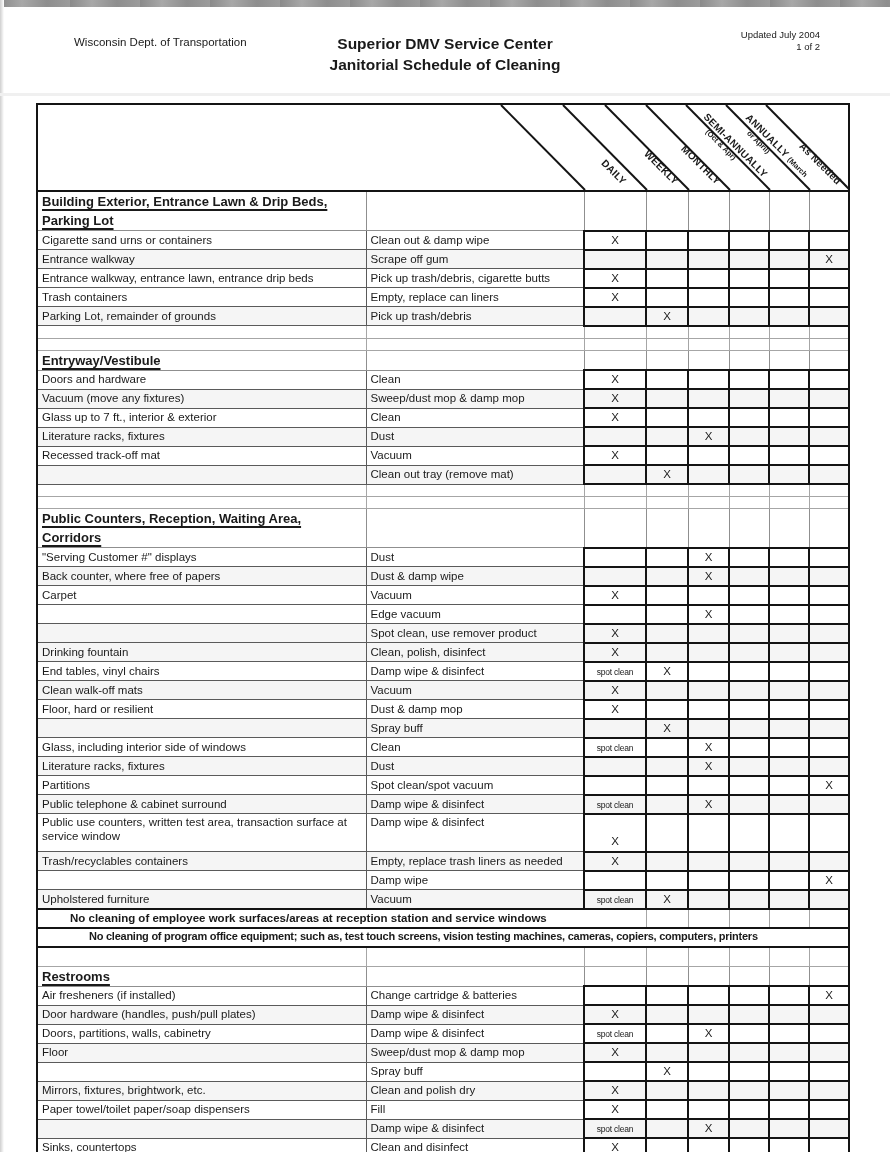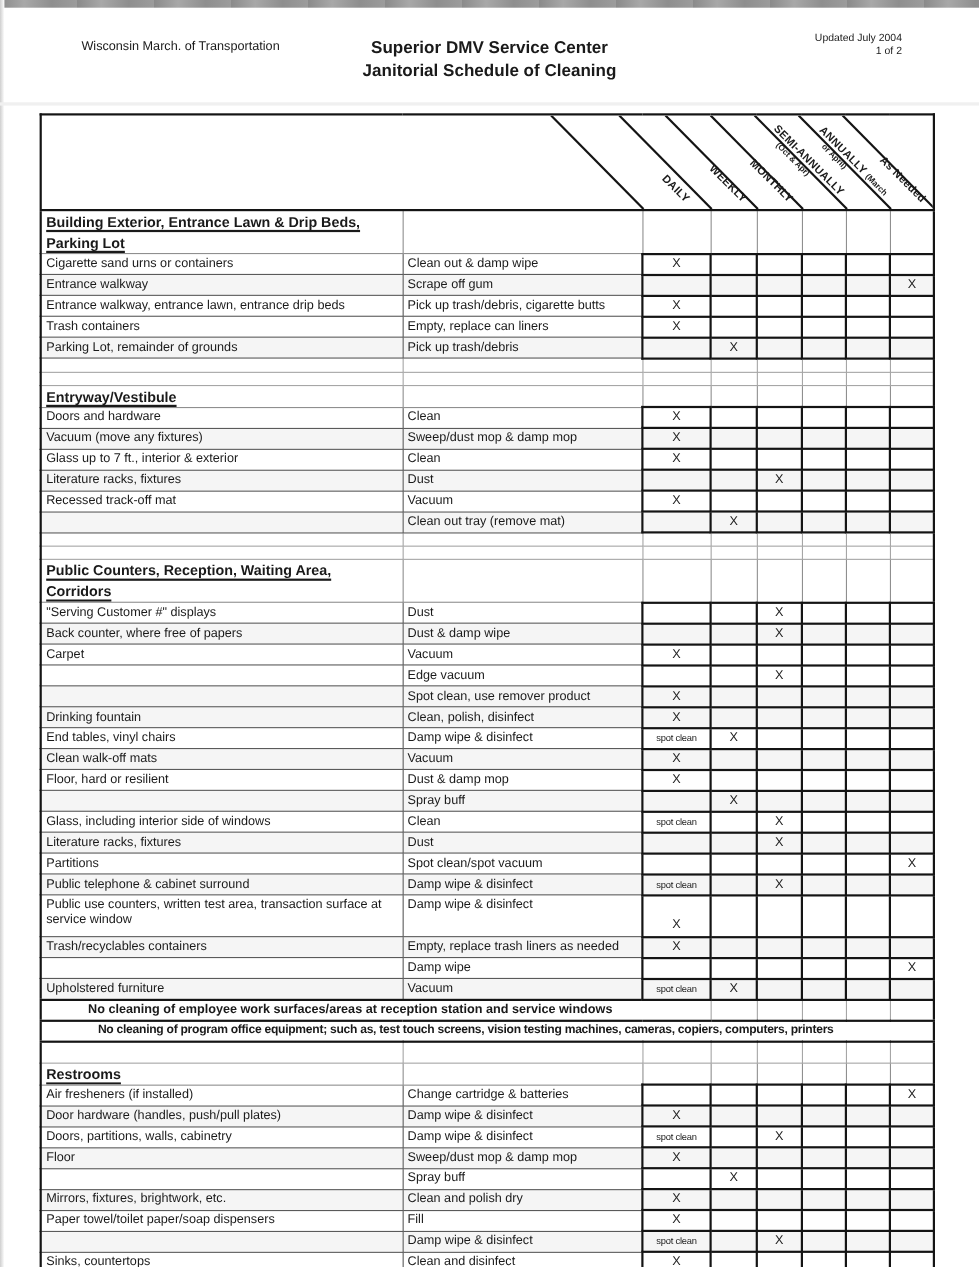--- a/index.html
+++ b/index.html
@@ -26,21 +26,21 @@
   tr.tall td{height:34px;vertical-align:top;padding-top:1px;}
   tr.tall td.f{vertical-align:bottom;padding-bottom:2px;}
 
   tr.gap td{height:11px;}
   tr.spacer td{height:18px;}
 
   tr.sec td{border-color:#8f8f8f;}
   .sec-title{font-weight:bold;font-size:13px;line-height:19px;text-decoration:underline;
         text-decoration-thickness:1.5px;text-underline-offset:2.5px;}
 
-  td.note1{font-weight:bold;font-size:11.5px;padding-left:42px;height:17px;border-top:2px solid #141414;border-bottom:2px solid #141414;}
+  td.note1{font-weight:bold;font-size:11.5px;padding-left:32px;height:17px;border-top:2px solid #141414;border-bottom:2px solid #141414;}
   td.note2{font-weight:bold;font-size:11px;letter-spacing:-0.25px;padding-left:51px;height:17px;
         border-top:2px solid #141414;border-bottom:2px solid #141414;}
 
   td.diag-cell{height:85px;padding:0;border-bottom:2px solid #141414;}
   .diag-wrap{position:relative;width:812px;height:85px;}
   .dsvg{position:absolute;left:0;top:0;}
   .dlab{position:absolute;width:0;height:0;}
   .dlab-in{position:absolute;right:0;bottom:0;transform:rotate(45deg);transform-origin:100% 100%;
         white-space:nowrap;font-weight:bold;font-size:10px;letter-spacing:0.3px;line-height:9px;}
   .dlab-sub{font-weight:bold;font-size:7.5px;letter-spacing:0;}
@@ -48,21 +48,21 @@
   .spot{font-size:8.5px;letter-spacing:-0.2px;}
 </style>
 </head>
 <body>
 
 <div class="page">
   <div class="top-band"></div>
   <div class="edge-l"></div>
   <div class="smudge"></div>
 
-  <div class="org">Wisconsin March. of Transportation</div>
+  <div class="org">Wisconsin Dept. of Transportation</div>
   <div class="titles">
     <div class="title1">Superior DMV Service Center</div>
     <div class="title2">Janitorial Schedule of Cleaning</div>
   </div>
   <div class="updated-block">
     <div>Updated July 2004</div>
     <div>1 of 2</div>
   </div>
 
   <table class="sched">

